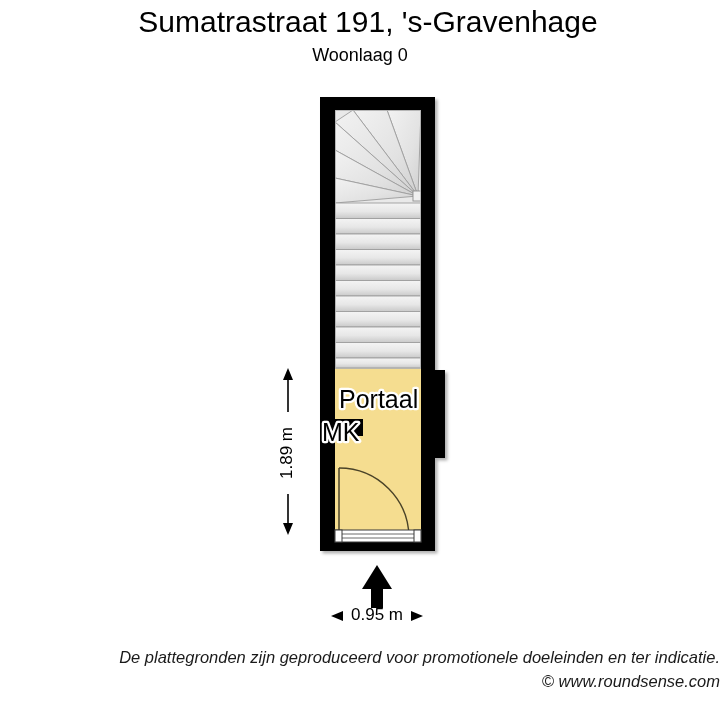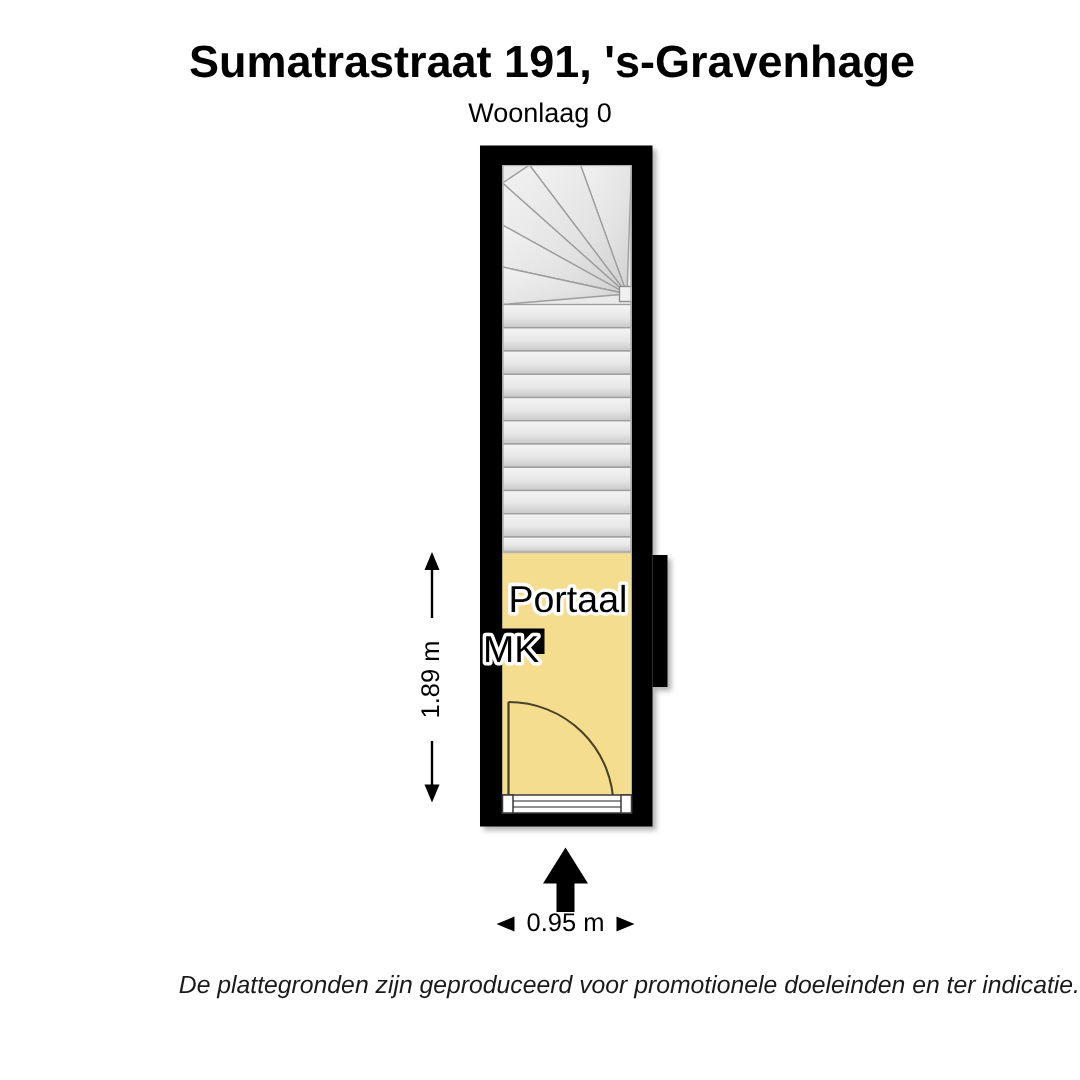--- a/index.html
+++ b/index.html
@@ -18,24 +18,24 @@
   
   #header {
     position: absolute;
     left: 0;
     top: 0;
     width: 720px;
     text-align: center;
   }
   #plan-title {
     font-size: 30px;
-    font-weight: 700;
+    font-weight: 400;
     color: #000000;
     letter-spacing: 0px;
-    margin-top: 24px;
+    margin-top: 4px;
     line-height: 36px;
     white-space: nowrap;
     padding-left: 16px;
   }
   #plan-subtitle {
     font-size: 18px;
     font-weight: 400;
     color: #000000;
     line-height: 22px;
     margin-top: 4px;
@@ -191,13 +191,14 @@
       <path d="M314,616 L326,611 L326,621 Z" fill="#000000"></path>
 
       <path d="M406,616 L394,611 L394,621 Z" fill="#000000"></path>
       <text x="360" y="616" text-anchor="middle" dominant-baseline="middle" font-family="Liberation Sans, sans-serif" font-size="17" fill="#000000">0.95 m</text>
     </g>
   </svg>
 </div>
 
 <div id="footer">
   <div>De plattegronden zijn geproduceerd voor promotionele doeleinden en ter indicatie.</div>
+  <div>© www.roundsense.com</div>
 </div>
 
 </body></html>

